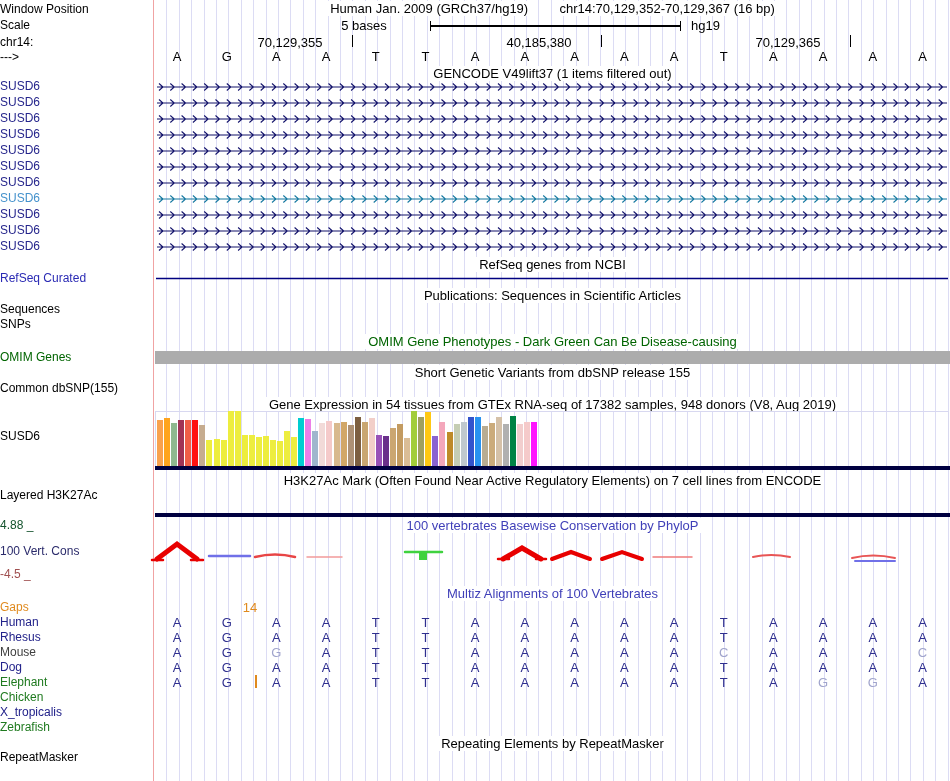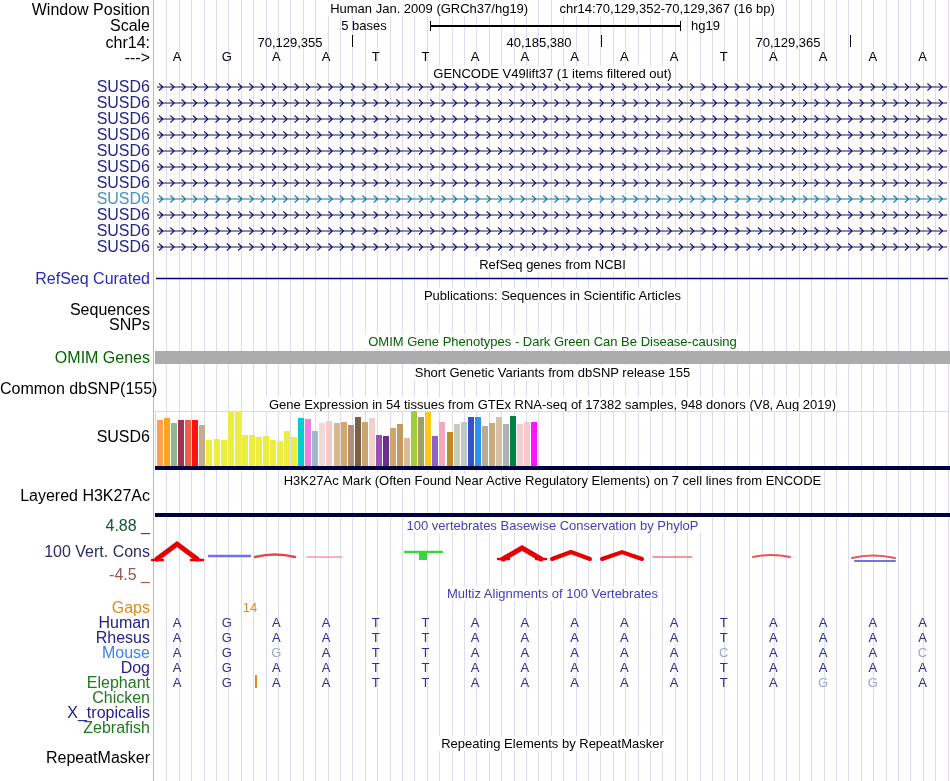--- a/index.html
+++ b/index.html
@@ -6,21 +6,21 @@
   #screen{
     position:relative;width:950px;height:781px;background:#fff;overflow:hidden;
     font-family:"Liberation Sans","DejaVu Sans",sans-serif;color:#000;
   }
   .layer{position:absolute;left:0;top:0;pointer-events:none;}
   #gridlines{
     position:absolute;left:155px;top:0;width:795px;height:781px;
     background:repeating-linear-gradient(90deg,transparent 0px,transparent 11.4px,#DCDCF4 11.4px,#DCDCF4 12.4px);
   }
   #left-red-line{position:absolute;left:153px;top:0;width:1px;height:781px;background:#F0A3A3;}
-  .lbl{position:absolute;left:0;width:150px;text-align:right;font-size:16px;line-height:13px;white-space:nowrap;}
+  .lbl{position:absolute;left:0;width:150px;text-align:left;font-size:12px;line-height:13px;white-space:nowrap;}
   .ttl{position:absolute;left:155px;width:795px;text-align:center;font-size:13px;line-height:14px;white-space:nowrap;}
   .ttl>span{background:#fff;padding:0 3px;}
   .blue{color:#3F3FB8;}
   .green{color:#006400;}
   .navy{color:#2A2AB4;}
   .orange{color:#E08A1E;}
   .base{position:absolute;width:20px;text-align:center;font-size:13px;line-height:14px;color:#000;}
   .albase{position:absolute;width:20px;text-align:center;font-size:13px;line-height:14px;}
   .bar{position:absolute;width:6px;}
   .hbar{position:absolute;left:155px;width:795px;}
@@ -208,21 +208,21 @@
       <div class="albase" style="left: 465.2px; top: 631px; color: rgb(47, 47, 143);">A</div>
       <div class="albase" style="left: 514.9px; top: 631px; color: rgb(47, 47, 143);">A</div>
       <div class="albase" style="left: 564.6px; top: 631px; color: rgb(47, 47, 143);">A</div>
       <div class="albase" style="left: 614.3px; top: 631px; color: rgb(47, 47, 143);">A</div>
       <div class="albase" style="left: 664px; top: 631px; color: rgb(47, 47, 143);">A</div>
       <div class="albase" style="left: 713.7px; top: 631px; color: rgb(47, 47, 143);">T</div>
       <div class="albase" style="left: 763.4px; top: 631px; color: rgb(47, 47, 143);">A</div>
       <div class="albase" style="left: 813.1px; top: 631px; color: rgb(47, 47, 143);">A</div>
       <div class="albase" style="left: 862.8px; top: 631px; color: rgb(47, 47, 143);">A</div>
       <div class="albase" style="left: 912.5px; top: 631px; color: rgb(47, 47, 143);">A</div>
-      <div class="lbl" style="top: 646px; color: #3b82f6;">Mouse</div>
+      <div class="lbl" style="top: 646px; color: #404040;">Mouse</div>
       <div class="albase" style="left: 167px; top: 646px; color: rgb(47, 47, 143);">A</div>
       <div class="albase" style="left: 216.7px; top: 646px; color: rgb(47, 47, 143);">G</div>
       <div class="albase" style="left: 266.4px; top: 646px; color: rgb(160, 164, 204);">G</div>
       <div class="albase" style="left: 316.1px; top: 646px; color: rgb(47, 47, 143);">A</div>
       <div class="albase" style="left: 365.8px; top: 646px; color: rgb(47, 47, 143);">T</div>
       <div class="albase" style="left: 415.5px; top: 646px; color: rgb(47, 47, 143);">T</div>
       <div class="albase" style="left: 465.2px; top: 646px; color: rgb(47, 47, 143);">A</div>
       <div class="albase" style="left: 514.9px; top: 646px; color: rgb(47, 47, 143);">A</div>
       <div class="albase" style="left: 564.6px; top: 646px; color: rgb(47, 47, 143);">A</div>
       <div class="albase" style="left: 614.3px; top: 646px; color: rgb(47, 47, 143);">A</div>

